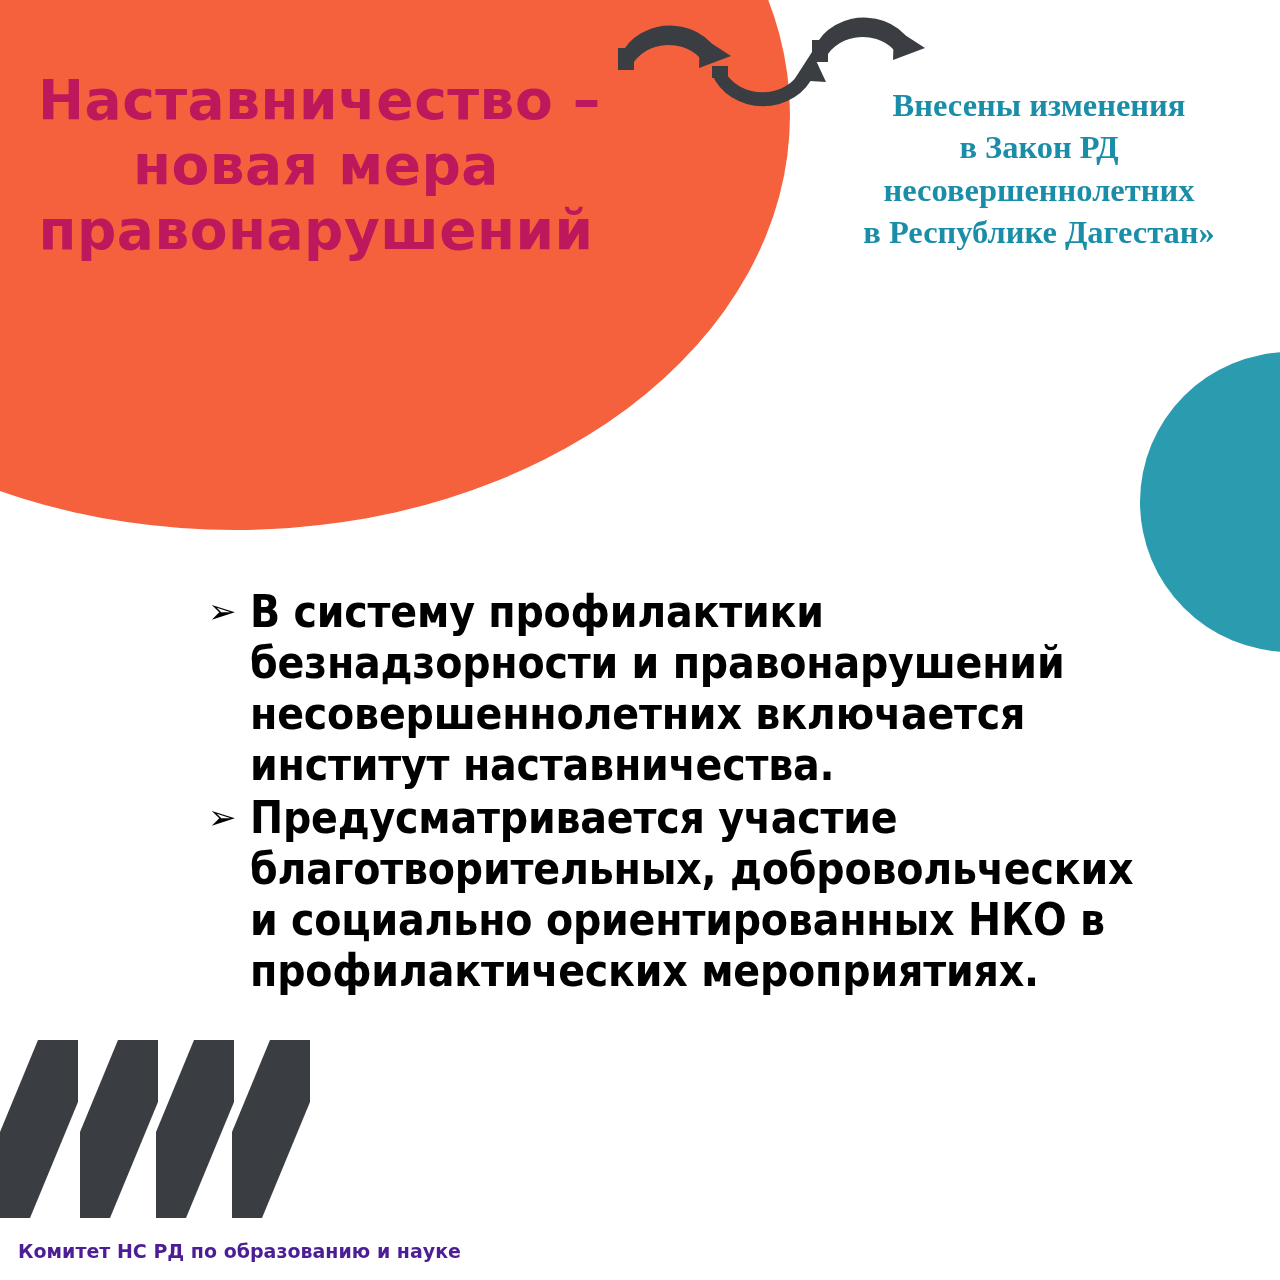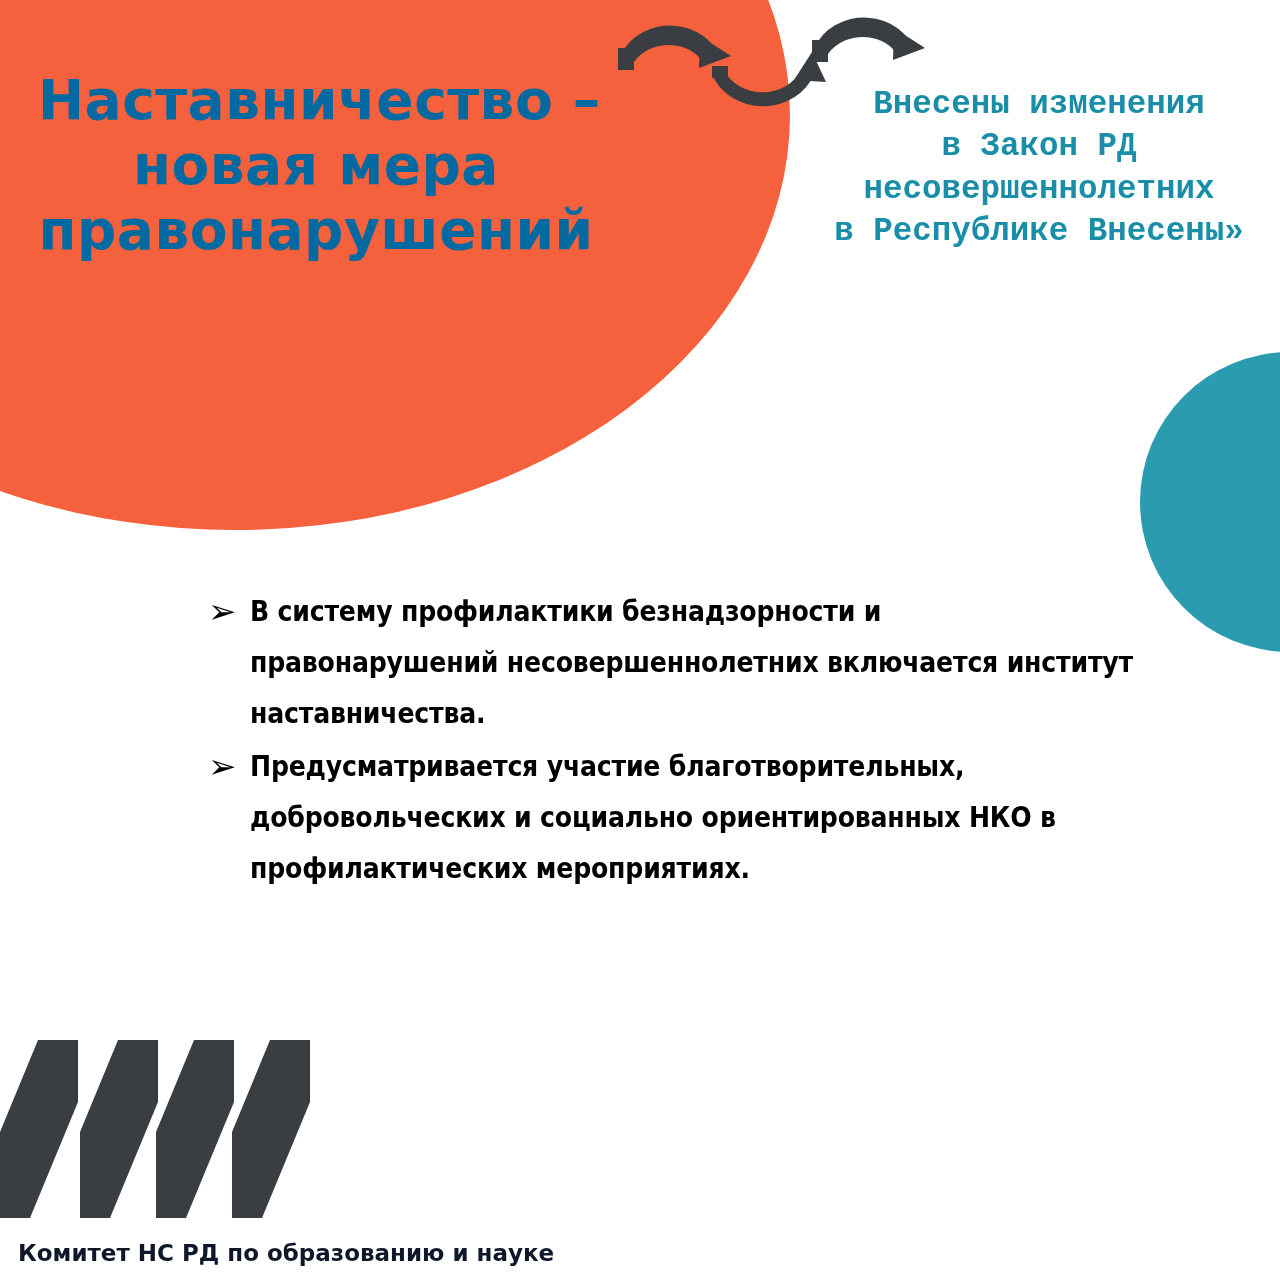--- a/index.html
+++ b/index.html
@@ -42,40 +42,40 @@
     z-index: 1;
   }
 
   
   .title {
     position: absolute;
     left: 16px;
     top: 68px;
     width: 600px;
     z-index: 5;
-    color: #0369a1;
+    color: #be185d;
     font-family: "DejaVu Sans", sans-serif;
     font-weight: 700;
     font-size: 55px;
     line-height: 1.18;
     text-align: center;
     letter-spacing: 0.5px;
   }
   .title .tline { display: block; white-space: nowrap; }
   .title .tline:first-child { text-align: left; padding-left: 22px; }
 
   
   .law-heading {
     position: absolute;
     left: 800px;
     top: 84px;
     width: 478px;
     z-index: 5;
     color: #1A8EA8;
-    font-family: Liberation Mono, monospace;
+    font-family: Liberation Serif, serif;
     font-weight: 700;
     font-size: 32.5px;
     line-height: 1.30;
     text-align: center;
   }
   .law-heading .lline { display: block; white-space: nowrap; }
 
   
   .arrows {
     position: absolute;
@@ -105,45 +105,45 @@
     width: 42px;
     font-family: "DejaVu Sans", sans-serif;
     font-size: 34px;
     line-height: 51px;
     color: #000000;
   }
   .bullet-text {
     flex: 1 1 auto;
     font-family: "DejaVu Sans Condensed", "DejaVu Sans", sans-serif;
     font-weight: 700;
-    font-size: 28px;
+    font-size: 44px;
     line-height: 51px;
     letter-spacing: -0.2px;
   }
 
   
   .slashes {
     position: absolute;
     left: 0px;
     top: 1032px;
     width: 330px;
     height: 190px;
     z-index: 3;
   }
 
   
   .footer {
     position: absolute;
     left: 18px;
     top: 1240px;
     z-index: 6;
-    color: #0f172a;
-    font-family: "DejaVu Sans", sans-serif;
-    font-weight: 700;
-    font-size: 23px;
+    color: #4c1d95;
+    font-family: "DejaVu Sans", sans-serif;
+    font-weight: 700;
+    font-size: 19px;
     letter-spacing: 0px;
     white-space: nowrap;
   }
 </style>
 </head>
 <body>
 
 <div class="slide">
 
   <div class="orange-blob"></div>
@@ -169,21 +169,21 @@
       <path d="M 212,54 A 52,45 0 0 1 309,32 L 294,42 A 40,34 0 0 0 224,54 Z"></path>
       <path d="M 212,32 L 228,32 L 228,54 L 212,54 Z"></path>
       <polygon points="294,20 325,40 293,52"></polygon>
     </g>
   </svg>
 
   <div class="law-heading">
     <span class="lline">Внесены изменения</span>
     <span class="lline">в Закон РД</span>
     <span class="lline">несовершеннолетних</span>
-    <span class="lline">в Республике Внесены»</span>
+    <span class="lline">в Республике Дагестан»</span>
   </div>
 
   <div class="body-list">
     <div class="bullet-row">
       <span class="bullet-mark">➢</span>
       <span class="bullet-text">В систему профилактики безнадзорности и правонарушений несовершеннолетних включается институт наставничества.</span>
     </div>
     <div class="bullet-row">
       <span class="bullet-mark">➢</span>
       <span class="bullet-text">Предусматривается участие благотворительных, добровольческих и социально ориентированных НКО в профилактических мероприятиях.</span>

